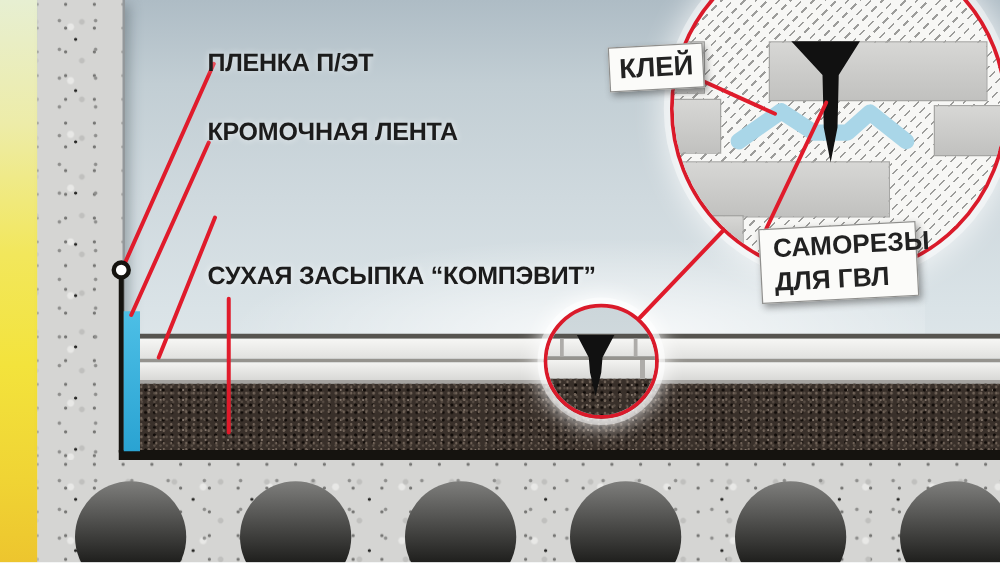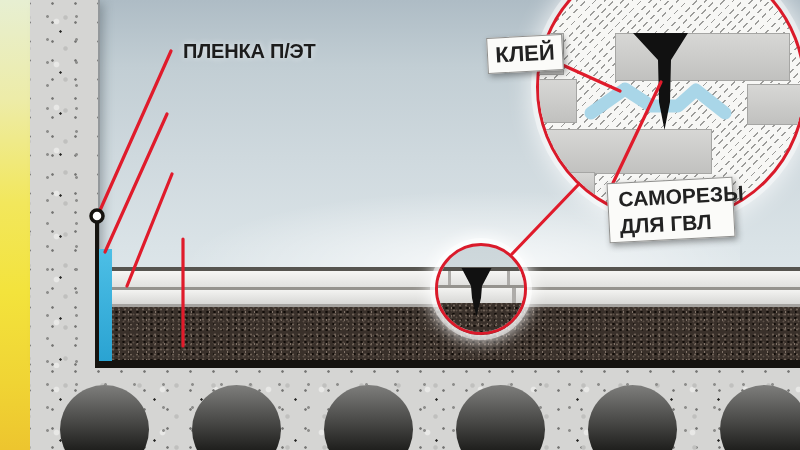--- a/index.html
+++ b/index.html
@@ -78,21 +78,21 @@
     box-shadow:0 0 0 5px rgba(255,255,255,.5),0 0 16px 6px rgba(255,255,255,.85);}
   .ms-topline{left:-5px;top:21px;width:100px;height:4px;background:#56544f;}
   .ms-w1{left:-5px;top:25px;width:100px;height:14px;background:linear-gradient(180deg,#f6f6f4,#e1e1df);}
   .ms-div{left:-5px;top:39px;width:100px;height:3px;background:#95938e;}
   .ms-w2{left:-5px;top:42px;width:100px;height:15px;background:linear-gradient(180deg,#f3f3f1,#d8d8d6);}
   .ms-fill{left:-5px;top:57px;width:100px;height:35px;}
   .ms-seam{position:absolute;background:#aeaca9;}
   
   .overlay{left:0;top:0;width:800px;height:450px;z-index:6;pointer-events:none;}
   
-  .lbl{position:absolute;left:183px;font-size:20px;font-weight:bold;color:#1c1c1c;
+  .lbl{position:absolute;left:166px;font-size:20px;font-weight:bold;color:#1c1c1c;
     letter-spacing:-.2px;white-space:nowrap;z-index:7;text-shadow:0 0 6px rgba(255,255,255,.7);}
   .lbl-film{top:40px;} .lbl-tape{top:95px;} .lbl-element{top:152px;} .lbl-fill{top:210px;}
   .callout{position:absolute;background:#fbfbf9;border:1px solid #8f8f8d;z-index:7;
     box-shadow:2px 3px 6px rgba(35,35,35,.45);color:#222;font-weight:bold;box-sizing:border-box;}
   .box-glue{left:487px;top:36px;width:76px;height:36px;transform:rotate(-3deg);
     display:flex;align-items:center;justify-content:center;font-size:22px;}
   .box-screws{left:608px;top:180px;width:126px;height:60px;transform:rotate(-3deg);
     display:flex;flex-direction:column;justify-content:center;padding-left:10px;
     font-size:21px;line-height:27px;}
 </style>
@@ -158,20 +158,22 @@
       <line x1="172" y1="174" x2="127" y2="286"></line>
       <line x1="183" y1="239" x2="183" y2="346"></line>
       <line x1="556" y1="62" x2="620" y2="91"></line>
       <line x1="661" y1="82" x2="613" y2="183"></line>
       <line x1="578" y1="185" x2="512" y2="254"></line>
     </g>
     <circle cx="97" cy="216" r="6" fill="#ffffff" stroke="#15130f" stroke-width="3.5"></circle>
   </svg>
 
   <div class="lbl lbl-film">ПЛЕНКА П/ЭТ</div>
+  <div class="lbl lbl-tape">КРОМОЧНАЯ ЛЕНТА</div>
+  <div class="lbl lbl-fill">СУХАЯ ЗАСЫПКА “КОМПЭВИТ”</div>
 
   <div class="callout box-glue">
     <span>КЛЕЙ</span>
   </div>
   <div class="callout box-screws">
     <span>САМОРЕЗЫ</span>
     <span>ДЛЯ ГВЛ</span>
   </div>
 
 </div>

